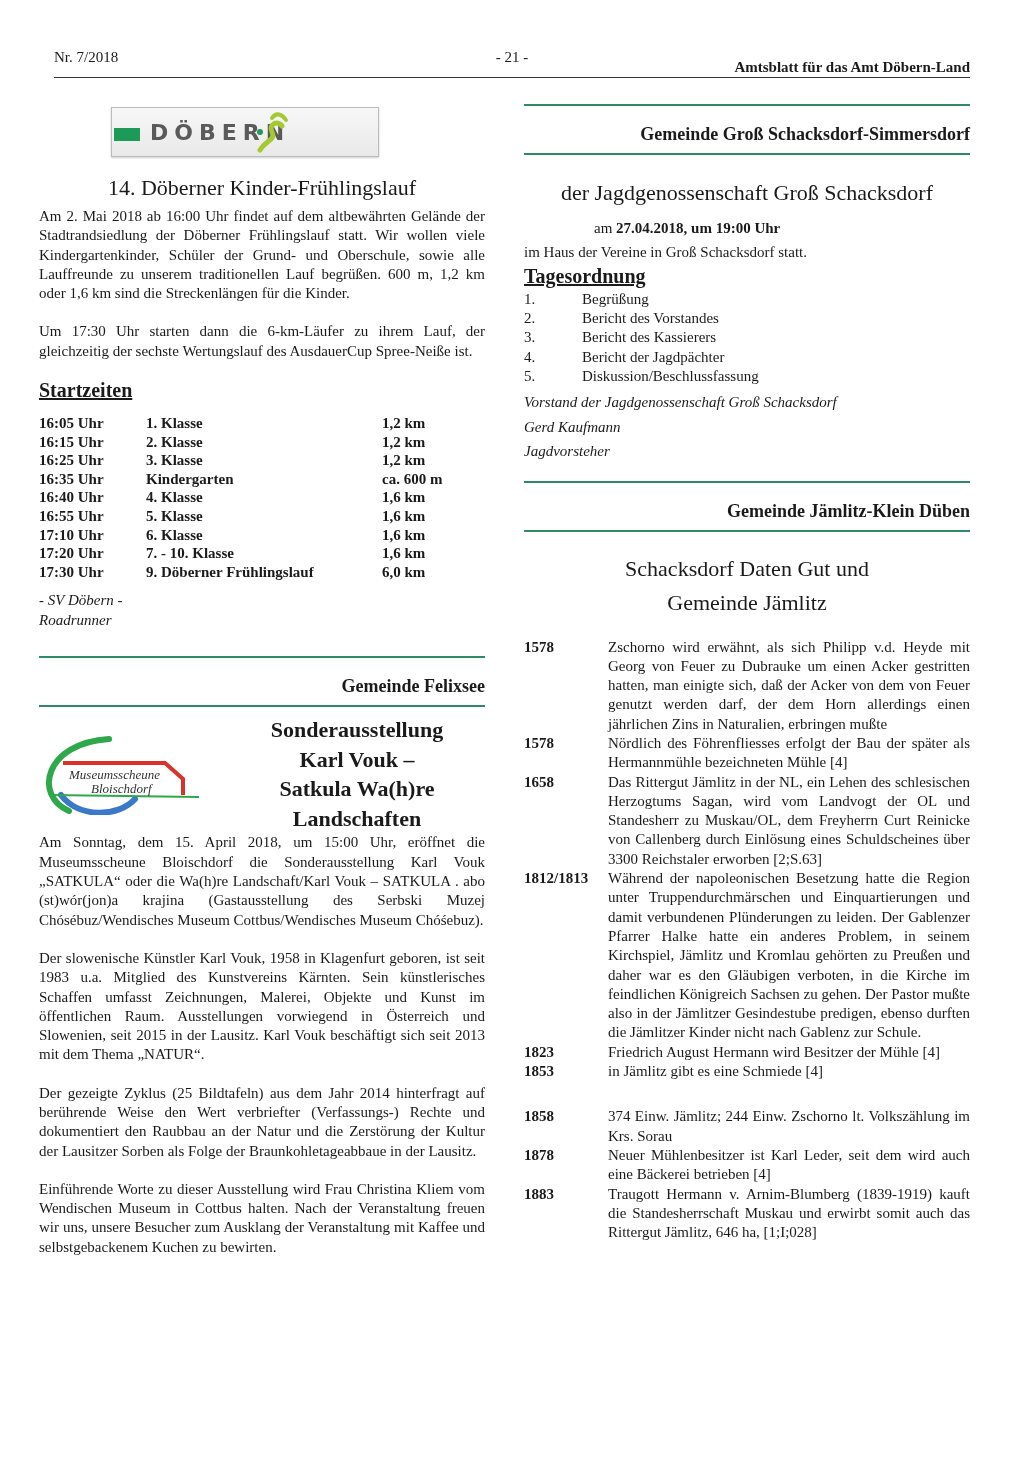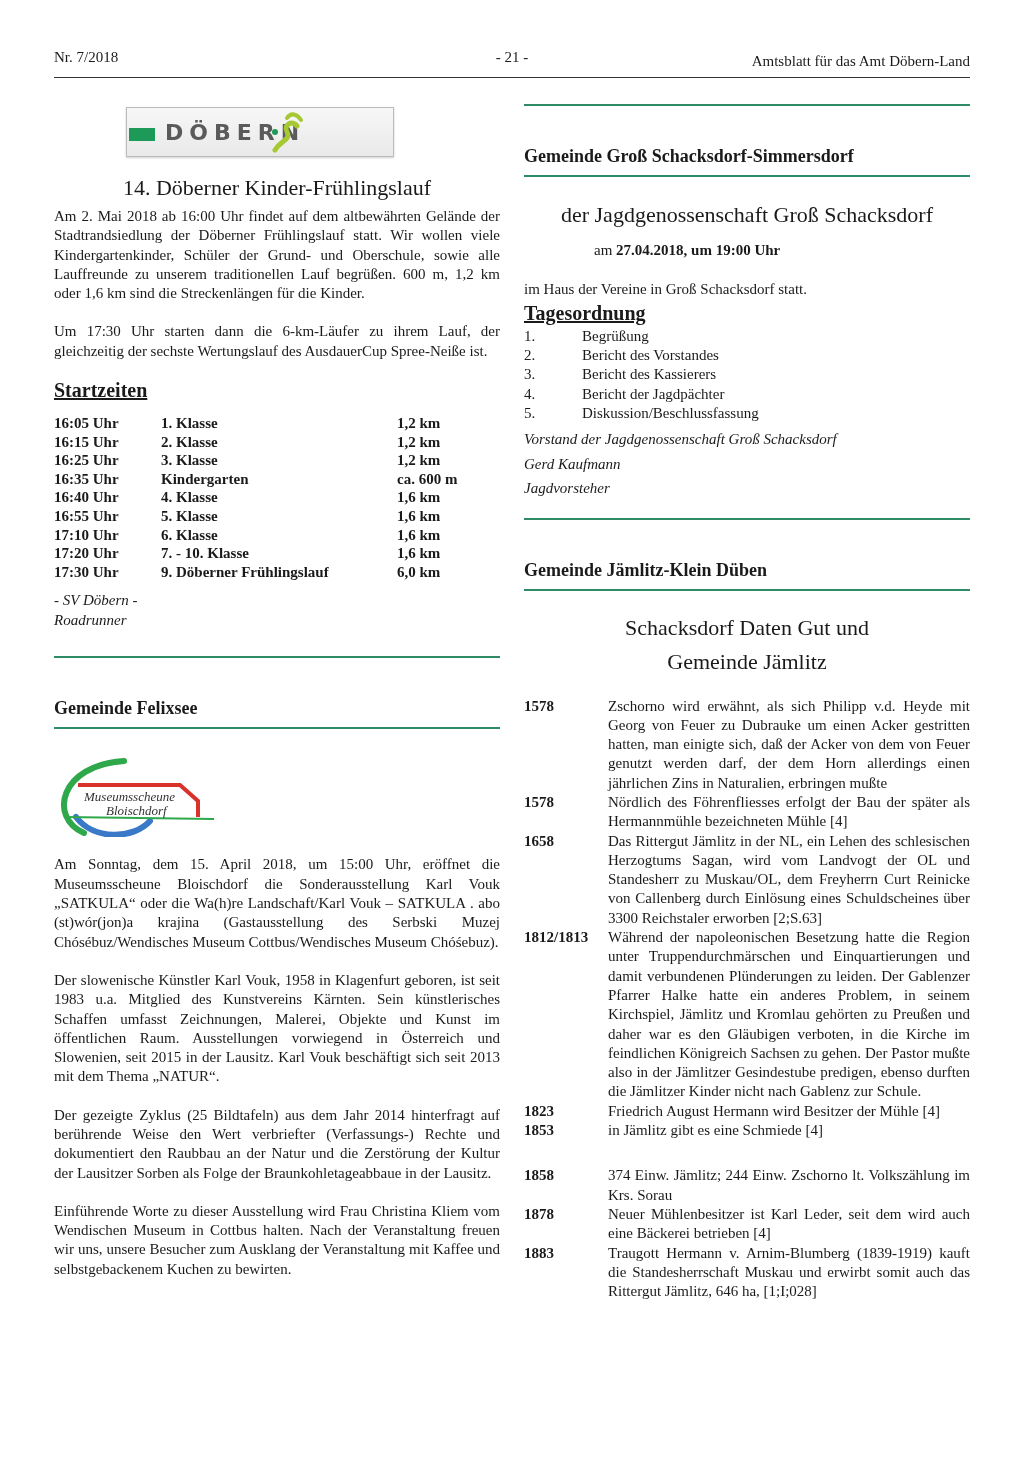--- a/index.html
+++ b/index.html
@@ -9,32 +9,31 @@
     color: #1a1a1a;
     position: relative;
     overflow: hidden;
   }
   .page-header {
     position: absolute; left: 54px; top: 49px; width: 916px; height: 30px;
     font-size: 15px;
   }
   .page-header .left { position: absolute; left: 0; top: 0; }
   .page-header .center { position: absolute; left: 0; width: 100%; top: 0; text-align: center; }
-  .page-header .right { position: absolute; right: 0; top: 4px; }
+  .page-header .right { position: absolute; right: 0; top: 10px; font-weight: bold; }
   .page-header .rule { position: absolute; left: 0; right: 0; top: 28px; height: 1px; background: #333; }
 
   .col { position: absolute; top: 95px; width: 446px; }
-  .col-left { left: 54px; }
+  .col-left { left: 39px; }
   .col-right { left: 524px; }
 
   .green-rule { height: 2px; background: #2e8b66; width: 100%; }
   .section-head {
-    font-weight: bold; font-size: 18px; text-align: left;
-    padding: 0 0 8px 0;
-    margin-top: 40px;
+    font-weight: bold; font-size: 18px; text-align: right;
+    padding: 18px 0 8px 0;
   }
 
   .logo-doebern {
     margin: 12px 0 0 72px;
     width: 268px; height: 50px;
     border: 1px solid #bcbcbc;
     background: linear-gradient(#f7f7f7, #e9e9e9);
     position: relative;
     box-shadow: 0 1px 2px rgba(0,0,0,0.2);
   }
@@ -174,20 +173,26 @@
 
   <div class="felixsee-block">
     <svg class="museum-logo" viewBox="0 0 170 82">
       <path d="M30 78 C-6 62, 6 10, 70 6" stroke="#2ea84a" stroke-width="6" fill="none" stroke-linecap="round"></path>
       <path d="M22 62 C40 86, 80 84, 96 66" stroke="#3a78c8" stroke-width="6" fill="none" stroke-linecap="round"></path>
       <path d="M24 30 L126 30 L144 46 L144 62" stroke="#d8322a" stroke-width="4" fill="none"></path>
       <path d="M10 62 L160 64" stroke="#2ea84a" stroke-width="2" fill="none"></path>
       <text x="30" y="46" font-family="Liberation Serif, serif" font-style="italic" font-size="13" fill="#333">Museumsscheune</text>
       <text x="52" y="60" font-family="Liberation Serif, serif" font-style="italic" font-size="13" fill="#333">Bloischdorf</text>
     </svg>
+    <div class="felixsee-title">
+      <div>Sonderausstellung</div>
+      <div>Karl Vouk –</div>
+      <div>Satkula Wa(h)re</div>
+      <div>Landschaften</div>
+    </div>
   </div>
 
   <p class="body-text">Am Sonntag, dem 15. April 2018, um 15:00 Uhr, eröffnet die Museumsscheune Bloischdorf die Sonderausstellung Karl Vouk „SATKULA“ oder die Wa(h)re Landschaft/Karl Vouk – SATKULA . abo (st)wór(jon)a krajina (Gastausstellung des Serbski Muzej Chósébuz/Wendisches Museum Cottbus/Wendisches Museum Chóśebuz).</p>
   <div class="gap"></div>
   <p class="body-text">Der slowenische Künstler Karl Vouk, 1958 in Klagenfurt geboren, ist seit 1983 u.a. Mitglied des Kunstvereins Kärnten. Sein künstlerisches Schaffen umfasst Zeichnungen, Malerei, Objekte und Kunst im öffentlichen Raum. Ausstellungen vorwiegend in Österreich und Slowenien, seit 2015 in der Lausitz. Karl Vouk beschäftigt sich seit 2013 mit dem Thema „NATUR“.</p>
   <div class="gap"></div>
   <p class="body-text">Der gezeigte Zyklus (25 Bildtafeln) aus dem Jahr 2014 hinterfragt auf berührende Weise den Wert verbriefter (Verfassungs-) Rechte und dokumentiert den Raubbau an der Natur und die Zerstörung der Kultur der Lausitzer Sorben als Folge der Braunkohletageabbaue in der Lausitz.</p>
   <div class="gap"></div>
   <p class="body-text">Einführende Worte zu dieser Ausstellung wird Frau Christina Kliem vom Wendischen Museum in Cottbus halten. Nach der Veranstaltung freuen wir uns, unsere Besucher zum Ausklang der Veranstaltung mit Kaffee und selbstgebackenem Kuchen zu bewirten.</p>
 </div>
@@ -198,21 +203,21 @@
   <div class="green-rule"></div>
 
   <div style="height:22px"></div>
   <h1 class="article-title" style="line-height:31px;">
     <div>der Jagdgenossenschaft Groß Schacksdorf</div>
   </h1>
   <div style="height:8px"></div>
   <div class="body-text" style="line-height:24px; padding-left:70px;">
     <span>am </span><b>27.04.2018, um 19:00 Uhr</b>
   </div>
-  <div class="body-text" style="line-height:24px;margin-top:15px;">im Haus der Vereine in Groß Schacksdorf statt.</div>
+  <div class="body-text" style="line-height:24px;">im Haus der Vereine in Groß Schacksdorf statt.</div>
   <div class="subhead-underline" style="line-height:24px;">Tagesordnung</div>
   <div class="agenda" style="margin-top:2px;">
     <div class="row">
         <span class="num">1.</span>
         <span>Begrüßung</span>
       </div>
     <div class="row">
         <span class="num">2.</span>
         <span>Bericht des Vorstandes</span>
       </div>

